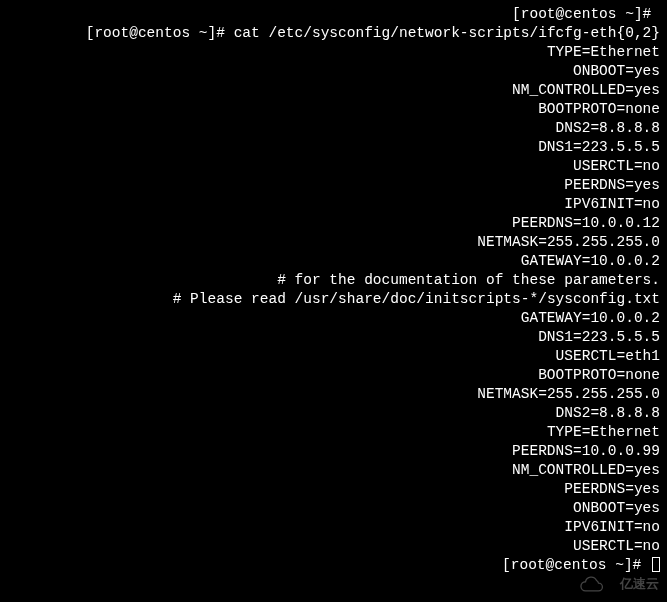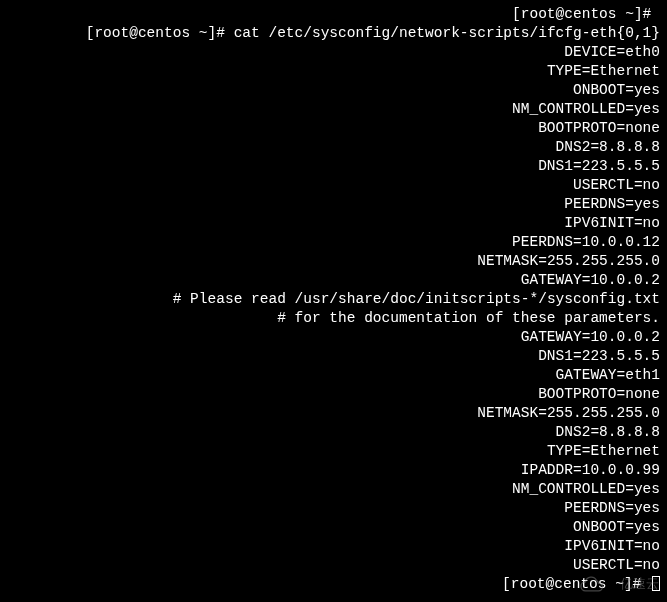--- a/index.html
+++ b/index.html
@@ -35,55 +35,55 @@
     .watermark {
       position: absolute;
       right: 8px;
       bottom: 8px;
       display: flex;
       align-items: center;
       opacity: 0.5;
       color: #888;
       font-size: 13px;
       gap: 15px;
+      font-weight: bold;
     }
     .watermark svg {
       width: 26px;
       height: 18px;
     }
   </style>
 </head>
 <body>
 
 <div id="terminal">
     <div class="line"><span>[root@centos ~]# </span></div>
-    <div class="line"><span>[root@centos ~]# </span><span>cat /etc/sysconfig/network-scripts/ifcfg-eth{0,1}</span></div>
-    <div class="line"><span>DEVICE=eth0</span></div>
+    <div class="line"><span>[root@centos ~]# </span><span>cat /etc/sysconfig/network-scripts/ifcfg-eth{0,2}</span></div>
     <div class="line"><span>TYPE=Ethernet</span></div>
     <div class="line"><span>ONBOOT=yes</span></div>
     <div class="line"><span>NM_CONTROLLED=yes</span></div>
     <div class="line"><span>BOOTPROTO=none</span></div>
     <div class="line"><span>DNS2=8.8.8.8</span></div>
     <div class="line"><span>DNS1=223.5.5.5</span></div>
     <div class="line"><span>USERCTL=no</span></div>
     <div class="line"><span>PEERDNS=yes</span></div>
     <div class="line"><span>IPV6INIT=no</span></div>
     <div class="line"><span>PEERDNS=10.0.0.12</span></div>
     <div class="line"><span>NETMASK=255.255.255.0</span></div>
     <div class="line"><span>GATEWAY=10.0.0.2</span></div>
+    <div class="line"><span># for the documentation of these parameters.</span></div>
     <div class="line"><span># Please read /usr/share/doc/initscripts-*/sysconfig.txt</span></div>
-    <div class="line"><span># for the documentation of these parameters.</span></div>
     <div class="line"><span>GATEWAY=10.0.0.2</span></div>
     <div class="line"><span>DNS1=223.5.5.5</span></div>
-    <div class="line"><span>GATEWAY=eth1</span></div>
+    <div class="line"><span>USERCTL=eth1</span></div>
     <div class="line"><span>BOOTPROTO=none</span></div>
     <div class="line"><span>NETMASK=255.255.255.0</span></div>
     <div class="line"><span>DNS2=8.8.8.8</span></div>
     <div class="line"><span>TYPE=Ethernet</span></div>
-    <div class="line"><span>IPADDR=10.0.0.99</span></div>
+    <div class="line"><span>PEERDNS=10.0.0.99</span></div>
     <div class="line"><span>NM_CONTROLLED=yes</span></div>
     <div class="line"><span>PEERDNS=yes</span></div>
     <div class="line"><span>ONBOOT=yes</span></div>
     <div class="line"><span>IPV6INIT=no</span></div>
     <div class="line"><span>USERCTL=no</span></div>
     <div class="line"><span>[root@centos ~]# </span><span class="cursor"></span></div>
   </div>
 
 <div class="watermark">
   <svg viewBox="0 0 40 26">

